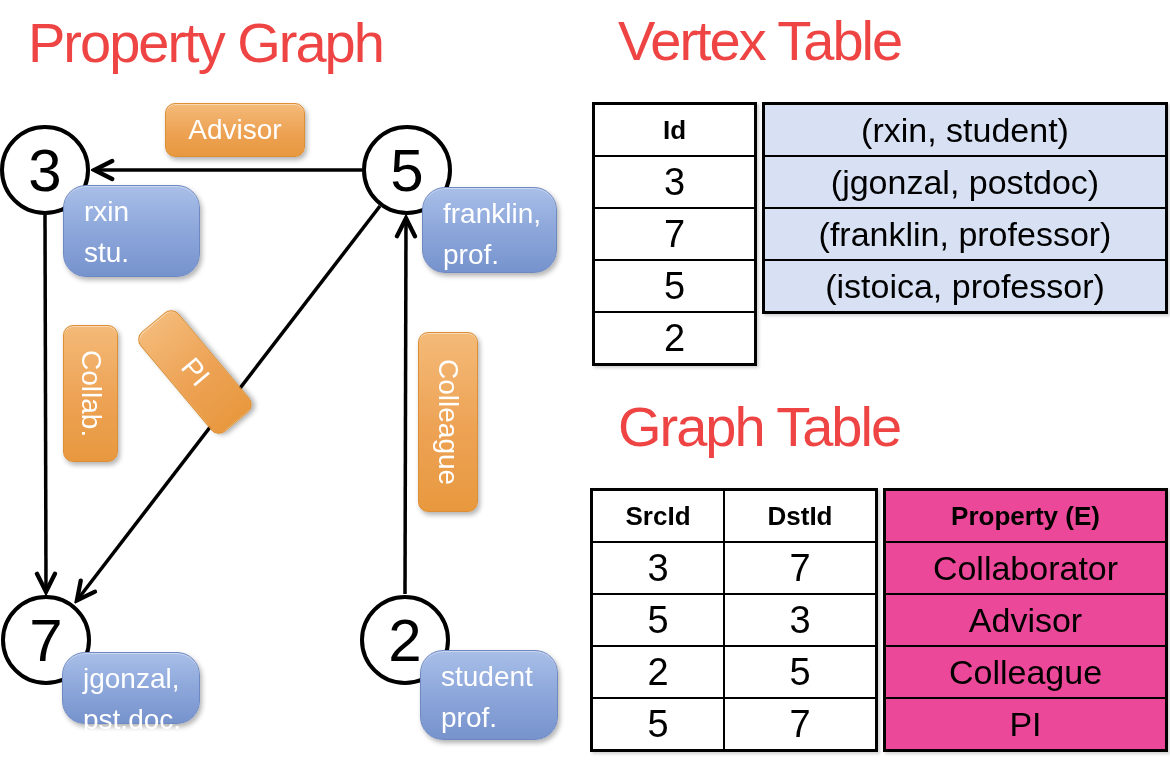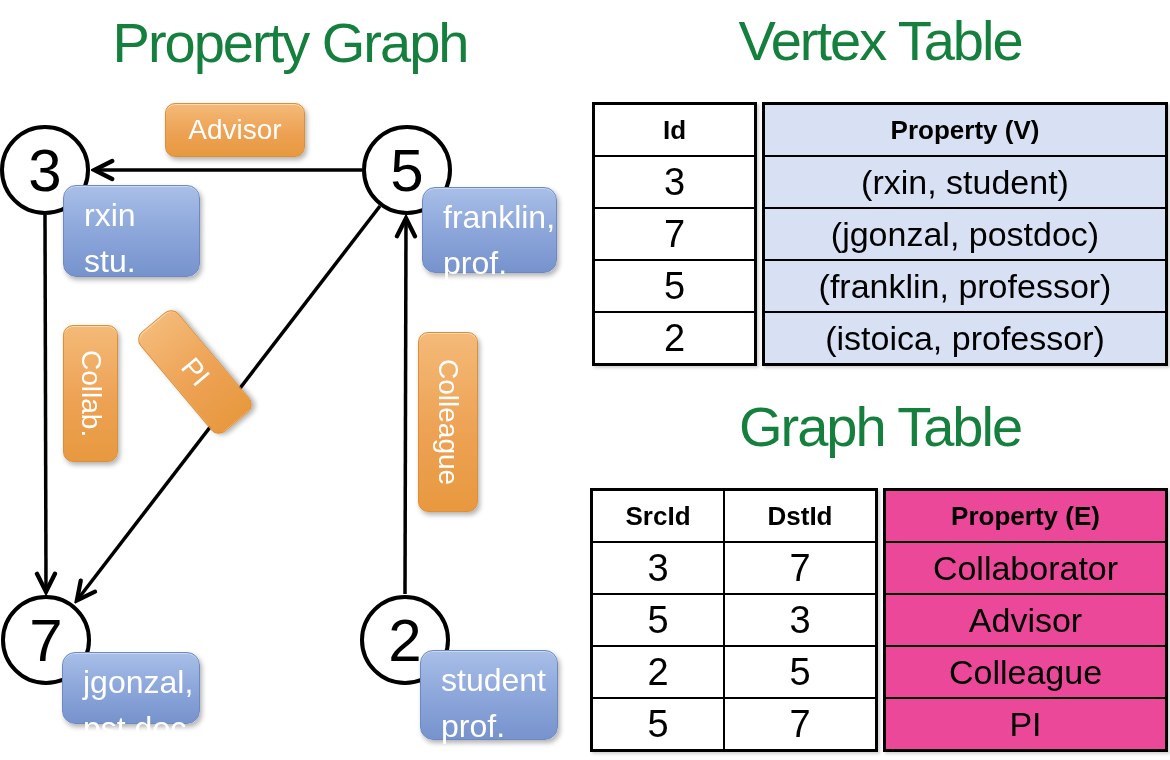--- a/index.html
+++ b/index.html
@@ -2,22 +2,22 @@
 <html><head>
 <meta charset="utf-8">
 <style>
   html,body{margin:0;padding:0;background:#fff;}
   .canvas{
     position:relative;width:1170px;height:760px;background:#fff;overflow:hidden;
     font-family:"Liberation Sans",sans-serif;color:#000;
   }
   
   .big-title{
-    position:absolute;text-align:center;font-size:56px;font-weight:300;
-    letter-spacing:-2px;color:#15803d;white-space:nowrap;
+    position:absolute;text-align:left;font-size:56px;font-weight:300;
+    letter-spacing:-2px;color:#ef4444;white-space:nowrap;margin-left:28px;
   }
   #graph-title{left:0;top:10px;width:580px;}
   #vertex-title{left:590px;top:8px;width:580px;}
   #edge-title{left:590px;top:394px;width:580px;}
 
   
   .node{
     position:absolute;width:90px;height:90px;border-radius:50%;
     border:4px solid #000;background:#fff;box-sizing:border-box;
     display:flex;align-items:center;justify-content:center;
@@ -36,25 +36,25 @@
     font-size:28px;
   }
   .vtext{writing-mode:vertical-rl;text-orientation:mixed;}
   #edge-label-advisor{left:165px;top:103px;width:140px;height:54px;}
   #edge-label-collab{left:63px;top:325px;width:55px;height:137px;}
   #edge-label-pi{left:170px;top:307px;width:50px;height:130px;transform:rotate(-40deg);}
   #edge-label-colleague{left:418px;top:332px;width:60px;height:180px;}
 
   
   .vbox{
-    position:absolute;z-index:5;border-radius:13px;box-sizing:border-box;
+    position:absolute;z-index:5;border-radius:23px;box-sizing:border-box;
     background:linear-gradient(180deg,#A9BFE8 0%,#8FA9DC 45%,#7793CD 100%);
     border:1px solid #6E88C2;
     box-shadow:2px 3px 5px rgba(0,0,0,.30), inset 0 1px 0 rgba(255,255,255,.40);
-    color:#fff;font-size:32px;line-height:1.45;padding:6px 0 0 20px;
+    color:#fff;font-size:28px;line-height:1.45;padding:6px 0 0 20px;
   }
   #vbox-rxin{left:63px;top:185px;width:137px;height:92px;}
   #vbox-franklin{left:422px;top:187px;width:135px;height:86px;}
   #vbox-jgonzal{left:62px;top:652px;width:138px;height:72px;}
   #vbox-istoica{left:420px;top:650px;width:138px;height:90px;}
 
   
   .dtable{
     position:absolute;border-collapse:collapse;table-layout:fixed;
     box-shadow:2px 2px 3px rgba(0,0,0,.18);
@@ -154,23 +154,20 @@
           <td class="num">5</td>
         </tr>
     <tr>
           <td class="num">2</td>
         </tr>
   </tbody>
     </table>
 
   <table class="dtable" id="vertex-prop-table">
     <tbody>
-        <tr>
-          <th class="fill-blue">Property (V)</th>
-        </tr>
     <tr>
           <td class="fill-blue">(rxin, student)</td>
         </tr>
     <tr>
           <td class="fill-blue">(jgonzal, postdoc)</td>
         </tr>
     <tr>
           <td class="fill-blue">(franklin, professor)</td>
         </tr>
     <tr>

